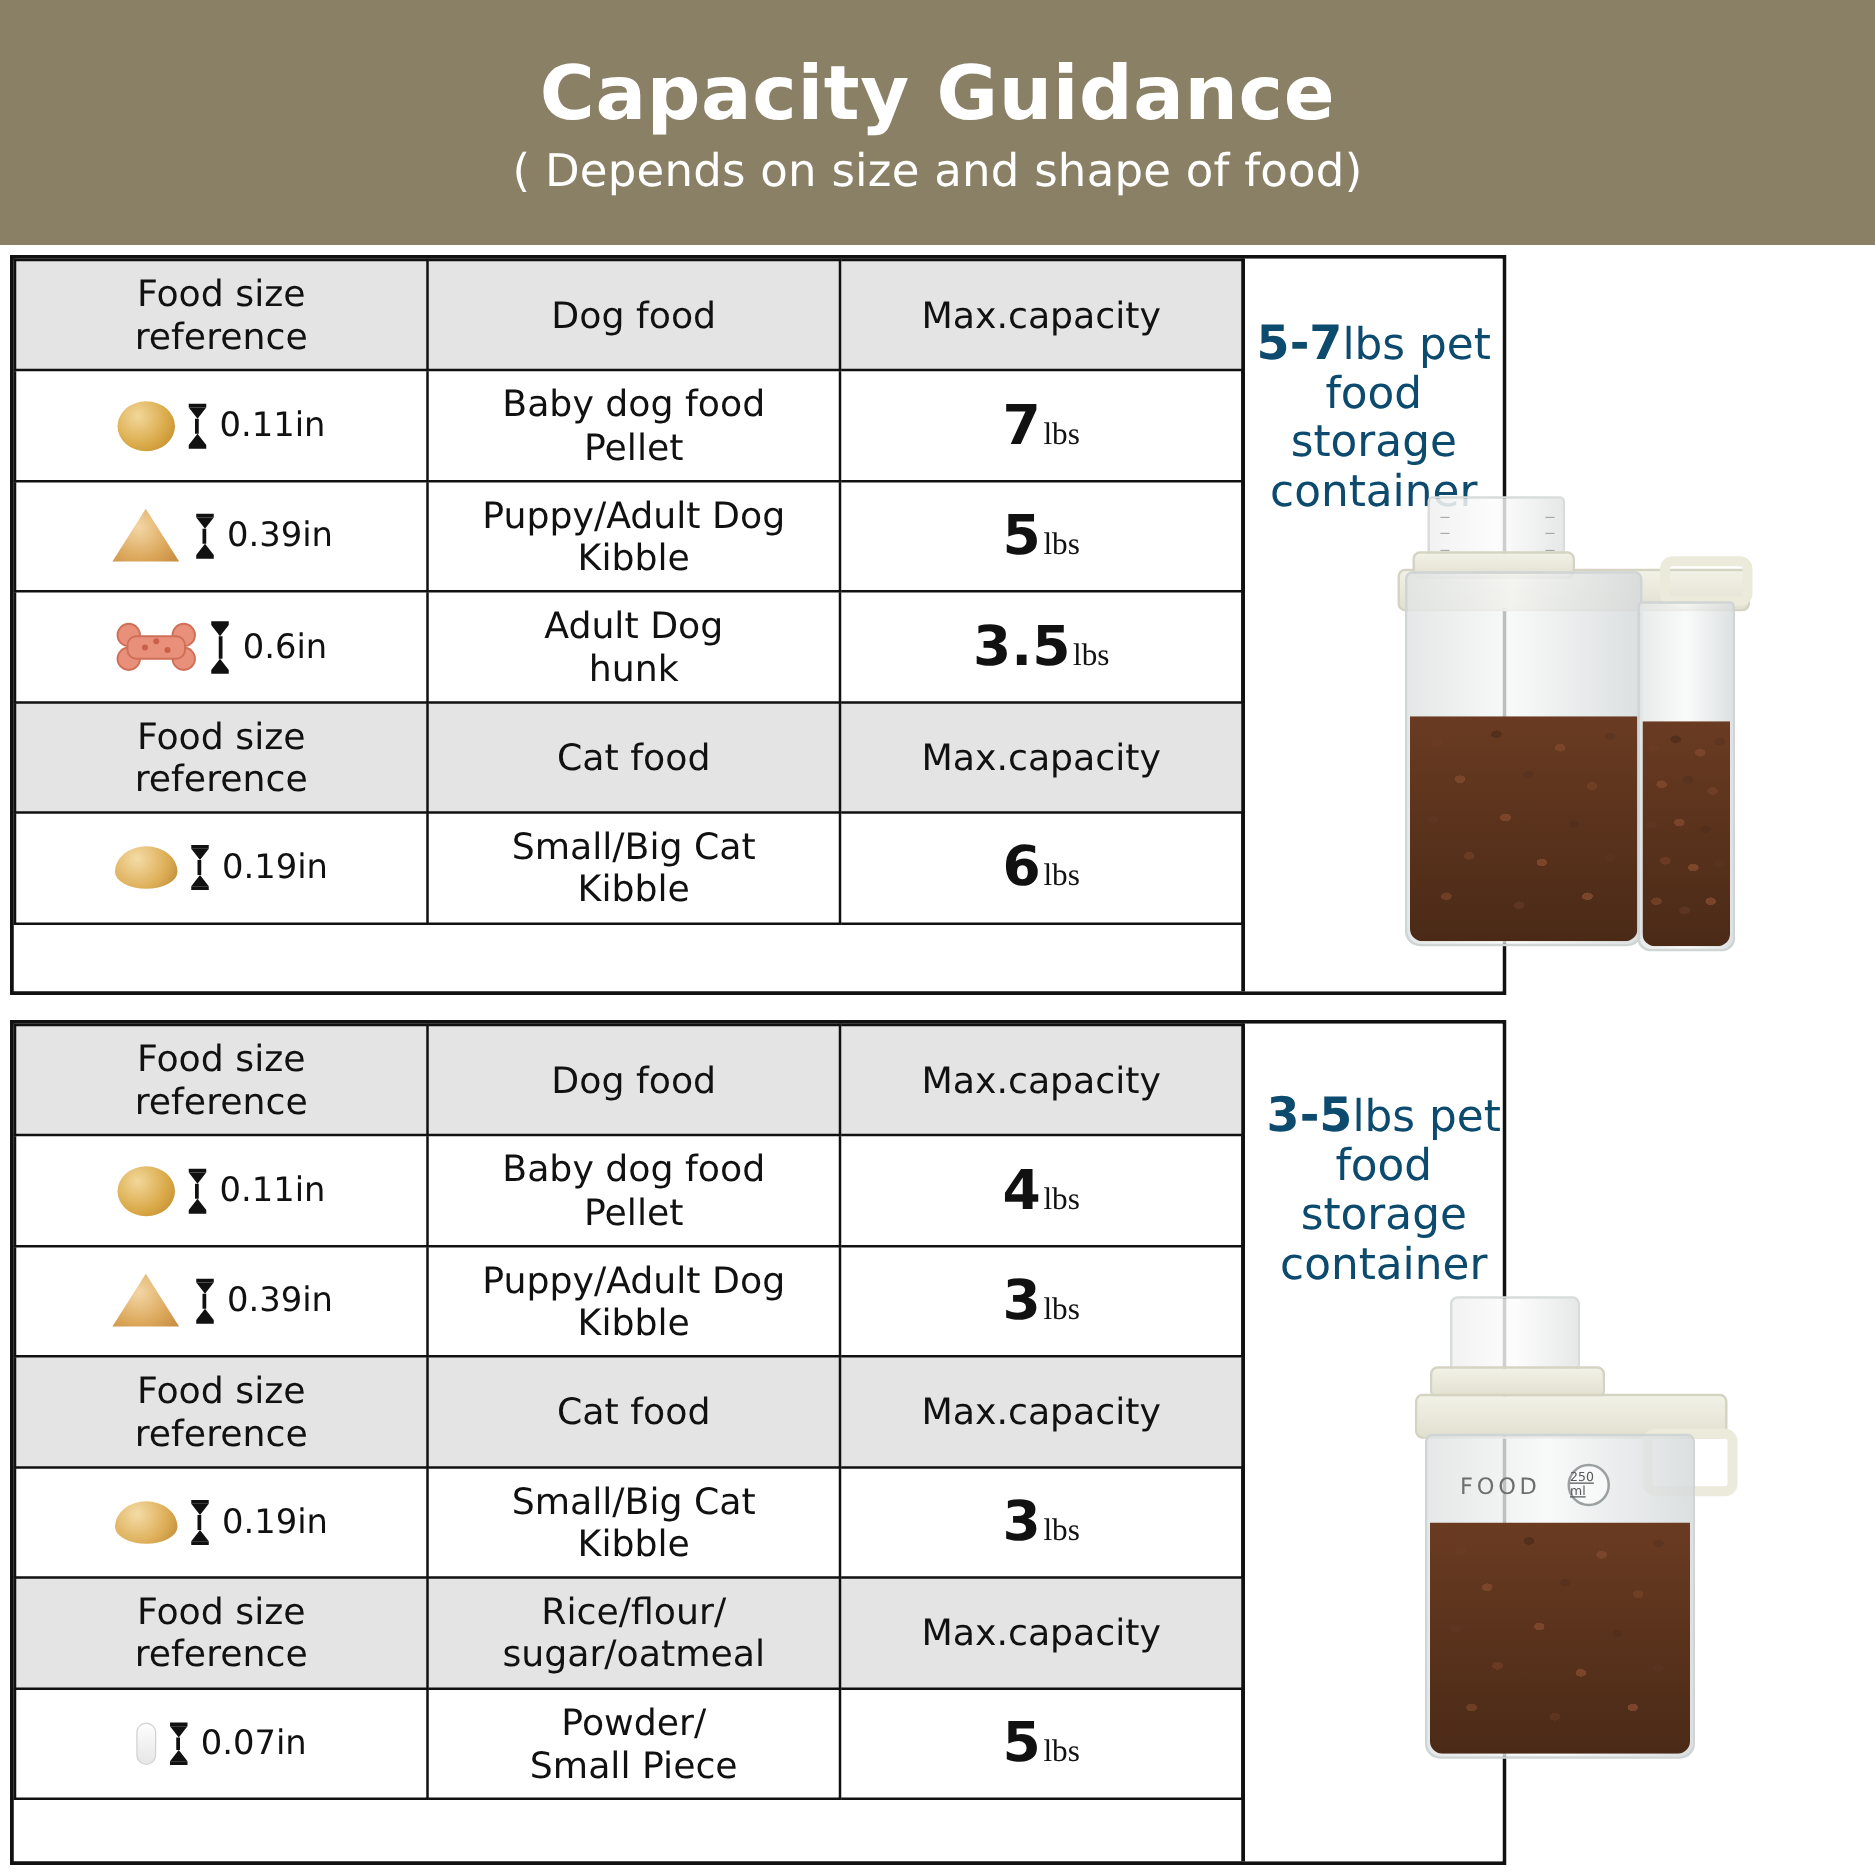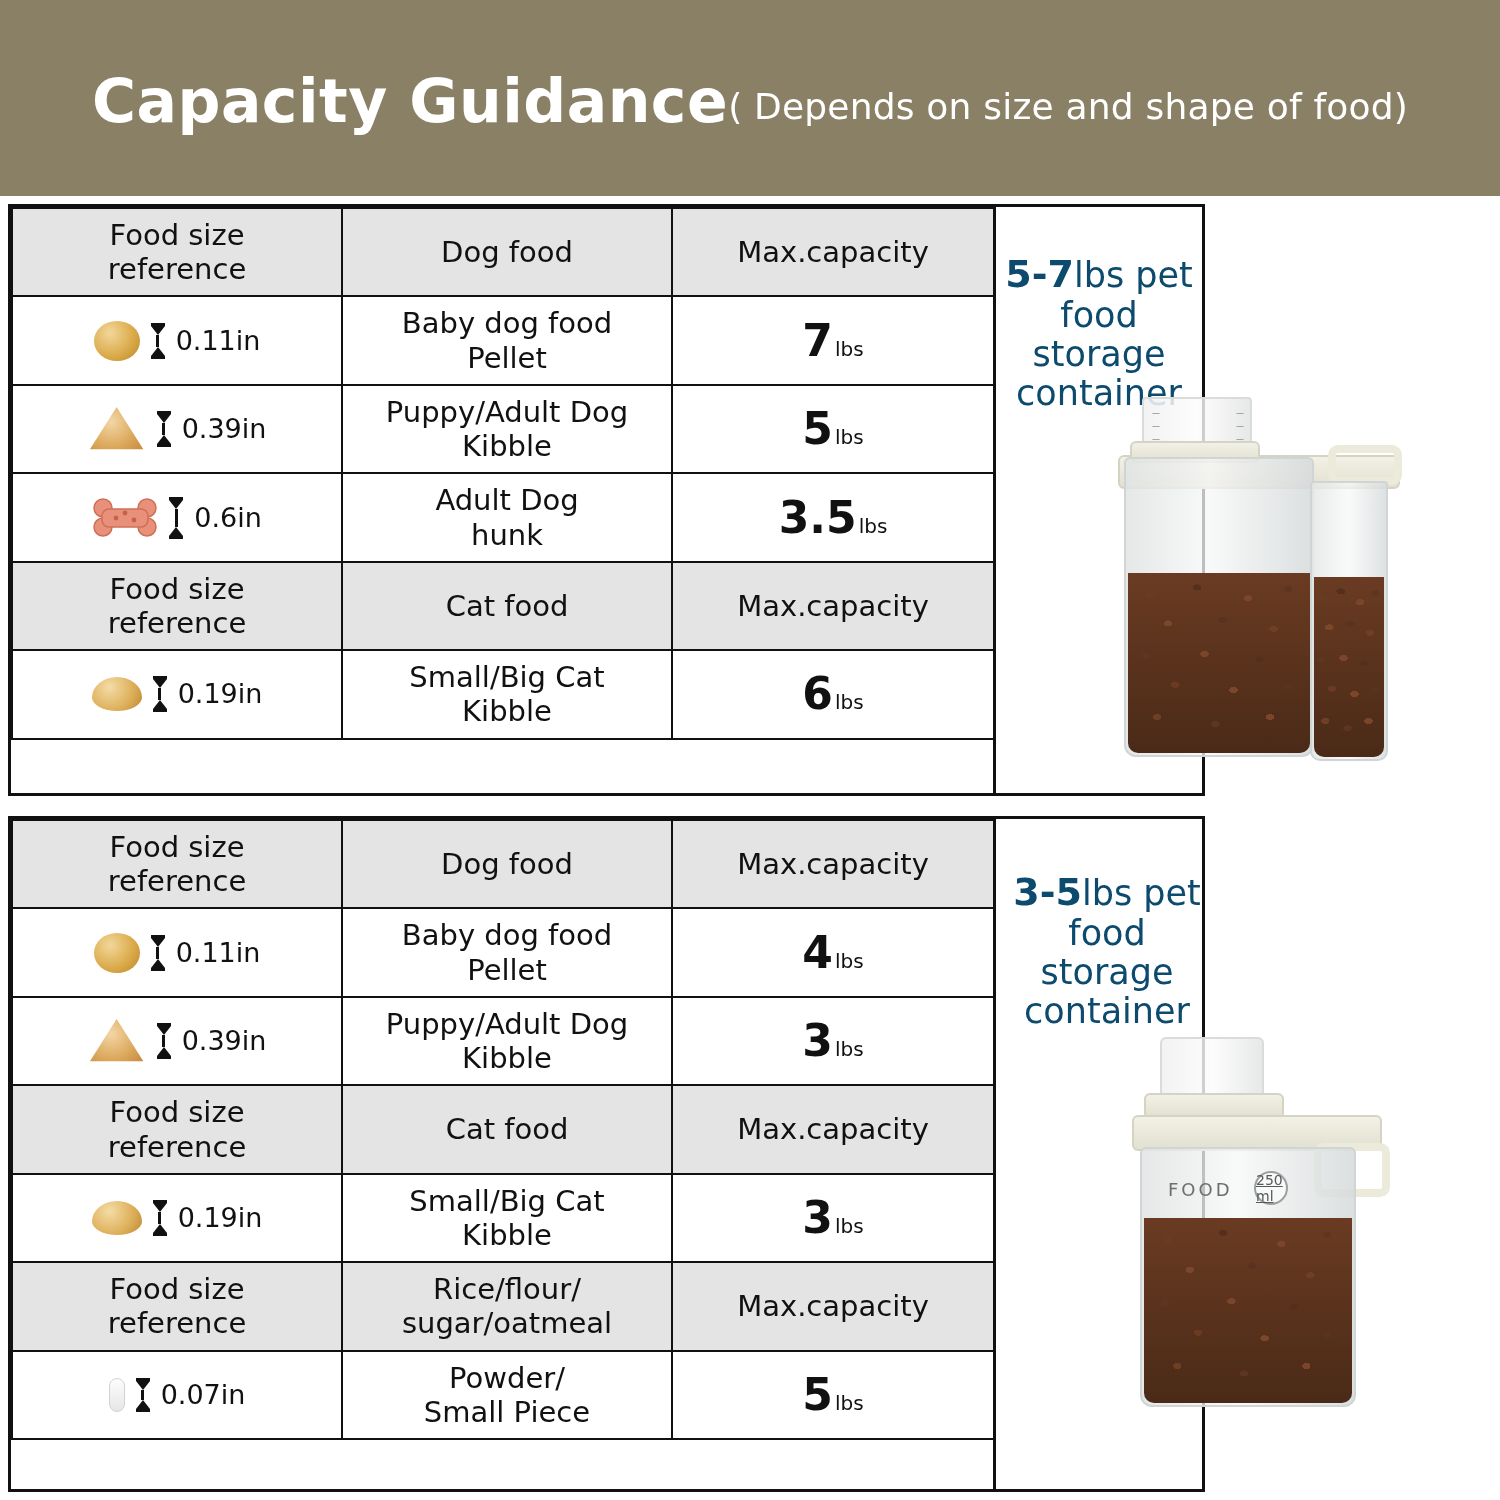--- a/index.html
+++ b/index.html
@@ -11,21 +11,21 @@
     overflow: hidden;
   }
   .page { position: relative; width: 1500px; height: 1500px; background: #fff; }
 
   
   .header {
     height: 196px;
     background: #8a8066;
     color: #ffffff;
     display: flex;
-    flex-direction: row;
+    flex-direction: column;
     align-items: center;
     justify-content: center;
     padding-top: 6px;
   }
   .header-title {
     font-size: 60px;
     font-weight: bold;
     letter-spacing: 0.5px;
     line-height: 1.05;
   }
@@ -99,21 +99,21 @@
 
   
   .cap {
     display: flex;
     align-items: baseline;
     justify-content: center;
     gap: 2px;
     padding: 8px 4px;
   }
   .cap-num { font-size: 44px; font-weight: bold; }
-  .cap-unit { font-size: 20px; }
+  .cap-unit { font-size: 25px; font-family: Liberation Serif, serif; }
 
   
   .caption {
     position: absolute;
     left: 0; right: 0;
     text-align: center;
     color: #0c4a6e;
   }
   .cap-line1 { font-size: 35px; line-height: 1.12; }
   .cap-line1 b { font-size: 38px; font-weight: bold; }
@@ -180,21 +180,21 @@
   #art2 { left: 130px; top: 218px; width: 290px; height: 390px; }
 
   .food-label {
     position: absolute;
     font-size: 18px; letter-spacing: 3px; color: #6d6f6d;
     font-family: "DejaVu Sans", sans-serif;
   }
   .gauge {
     position: absolute; width: 34px; height: 34px; border-radius: 50%;
     border: 2px solid #9aa0a0; background: rgba(255,255,255,.55);
-    font-size: 14px; color: #55595a; display: flex; align-items: center; justify-content: center; text-decoration: underline;
+    font-size: 10px; color: #55595a; display: flex; align-items: center; justify-content: center; text-decoration: underline;
   }
   .tickset {
     position: absolute; font-size: 8px; color: #7b8080;
   }
 </style>
 </head>
 <body>
 
 <div class="page">
 

